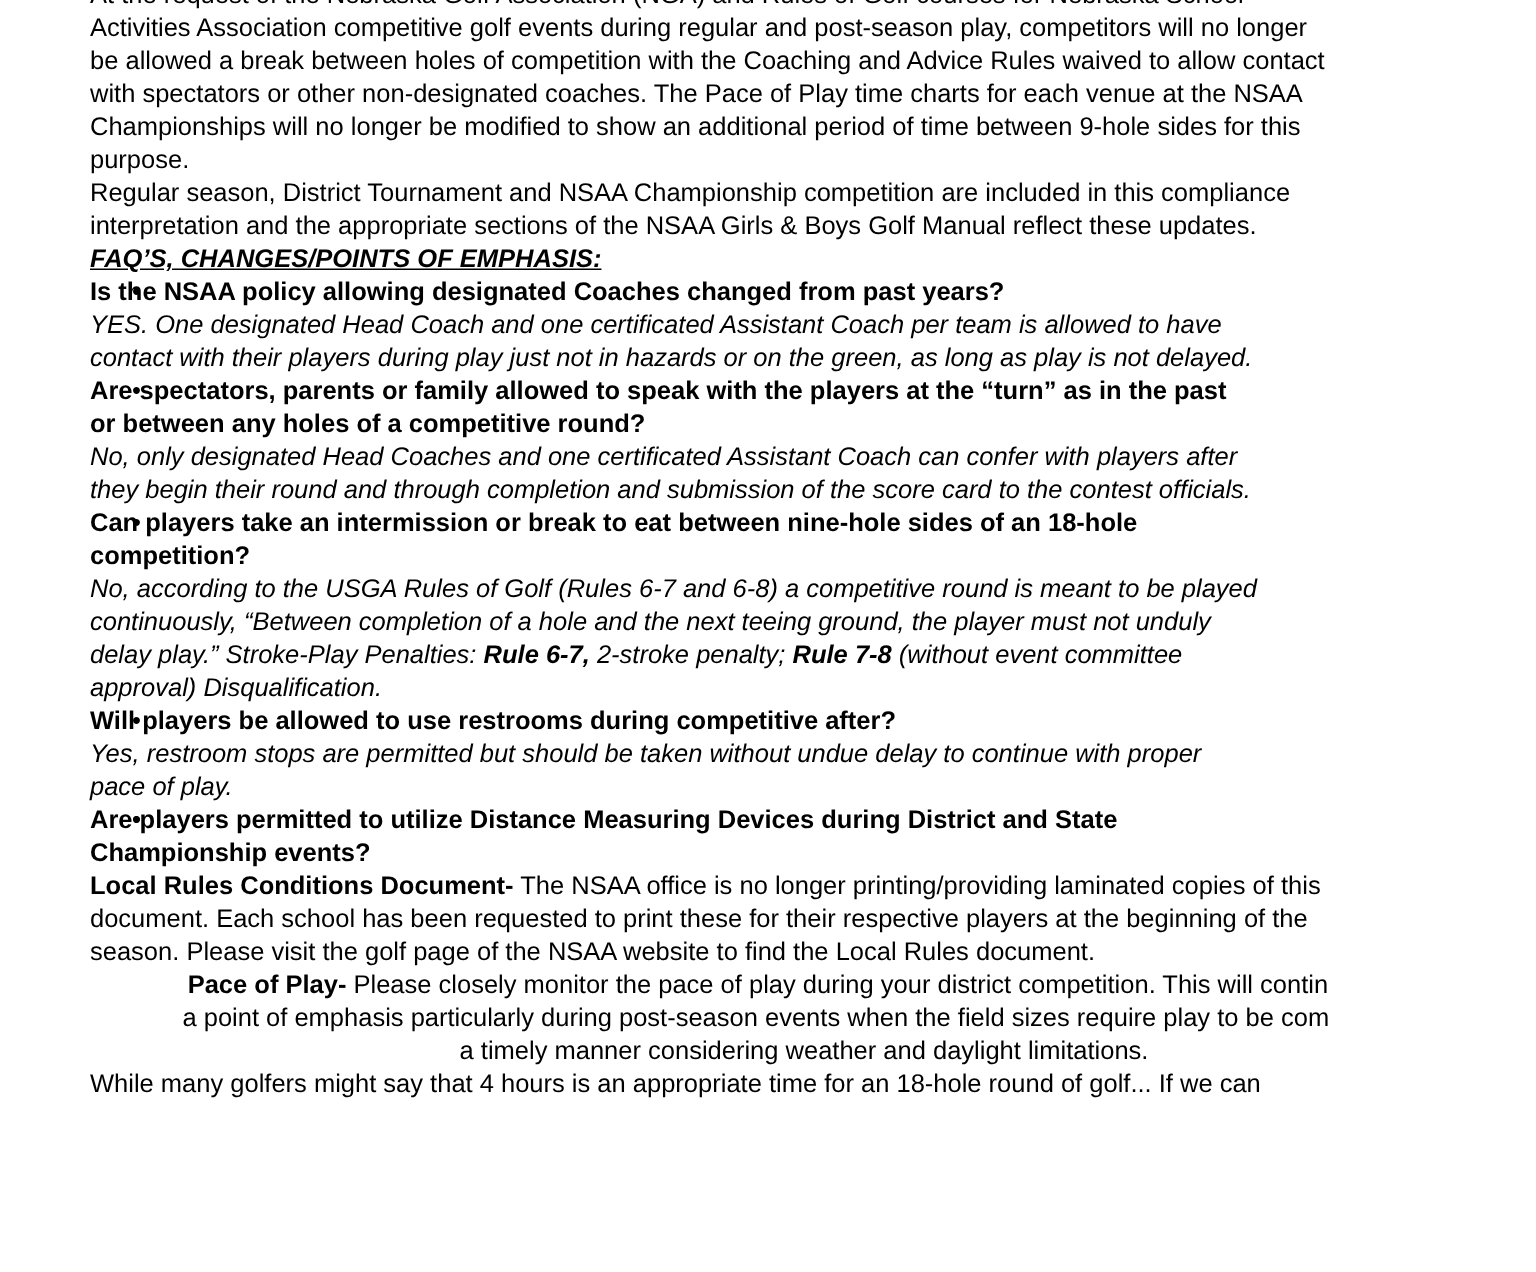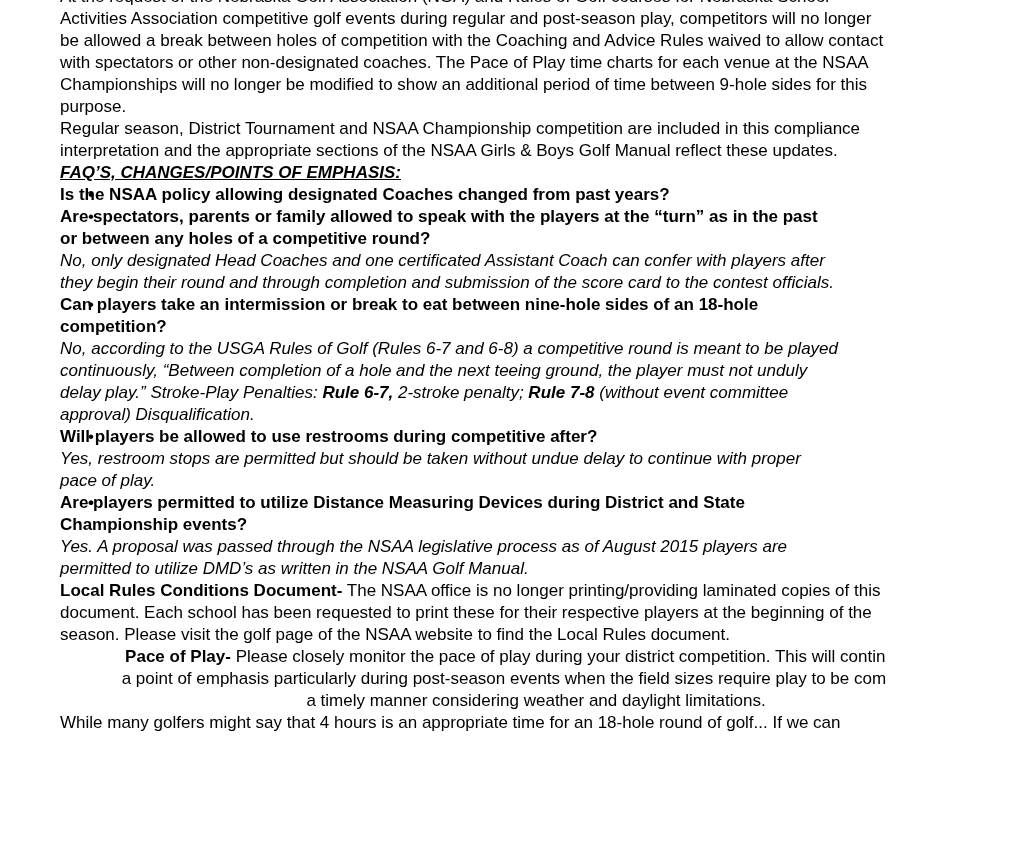--- a/index.html
+++ b/index.html
@@ -50,20 +50,22 @@
     <p class="pre">Regular season, District Tournament and NSAA Championship competition are included in this compliance
 interpretation and the appropriate sections of the NSAA Girls &amp; Boys Golf Manual reflect these updates.</p>
 
     <p class="faq-heading">FAQ’S, CHANGES/POINTS OF EMPHASIS:</p>
 
     <div class="faq-list">
 
       <div class="faq-item">
           <span class="faq-bullet">•</span>
           <div class="q pre">Is the NSAA policy allowing designated Coaches changed from past years?</div>
+          <div class="a pre">YES. One designated Head Coach and one certificated Assistant Coach per team is allowed to have
+contact with their players during play just not in hazards or on the green, as long as play is not delayed.</div>
         </div>
 
       <div class="faq-item">
           <span class="faq-bullet">•</span>
           <div class="q pre">Are spectators, parents or family allowed to speak with the players at the “turn” as in the past
 or between any holes of a competitive round?</div>
           <div class="a pre">No, only designated Head Coaches and one certificated Assistant Coach can confer with players after
 they begin their round and through completion and submission of the score card to the contest officials.</div>
         </div>
 
@@ -85,22 +87,20 @@
         </div>
 
       <div class="faq-item">
           <span class="faq-bullet">•</span>
         </div>
 
       <div class="faq-item">
           <span class="faq-bullet">•</span>
           <div class="q pre">Are players permitted to utilize Distance Measuring Devices during District and State
 Championship events?</div>
-          <div class="a pre">Yes. A proposal was passed through the NSAA legislative process as of August 2015 players are
-permitted to utilize DMD’s as written in the NSAA Golf Manual.</div>
         </div>
 
     </div>
 
     <p class="para-local pre"><b class="lead">Local Rules Conditions Document-</b><span> The NSAA office is no longer printing/providing laminated copies of this
 document. Each school has been requested to print these for their respective players at the beginning of the
 season. Please visit the golf page of the NSAA website to find the Local Rules document.</span></p>
 
     <p class="para-pace pre"><b class="lead">Pace of Play-</b><span> Please closely monitor the pace of play during your district competition. This will continue to be
 a point of emphasis particularly during post-season events when the field sizes require play to be completed in

